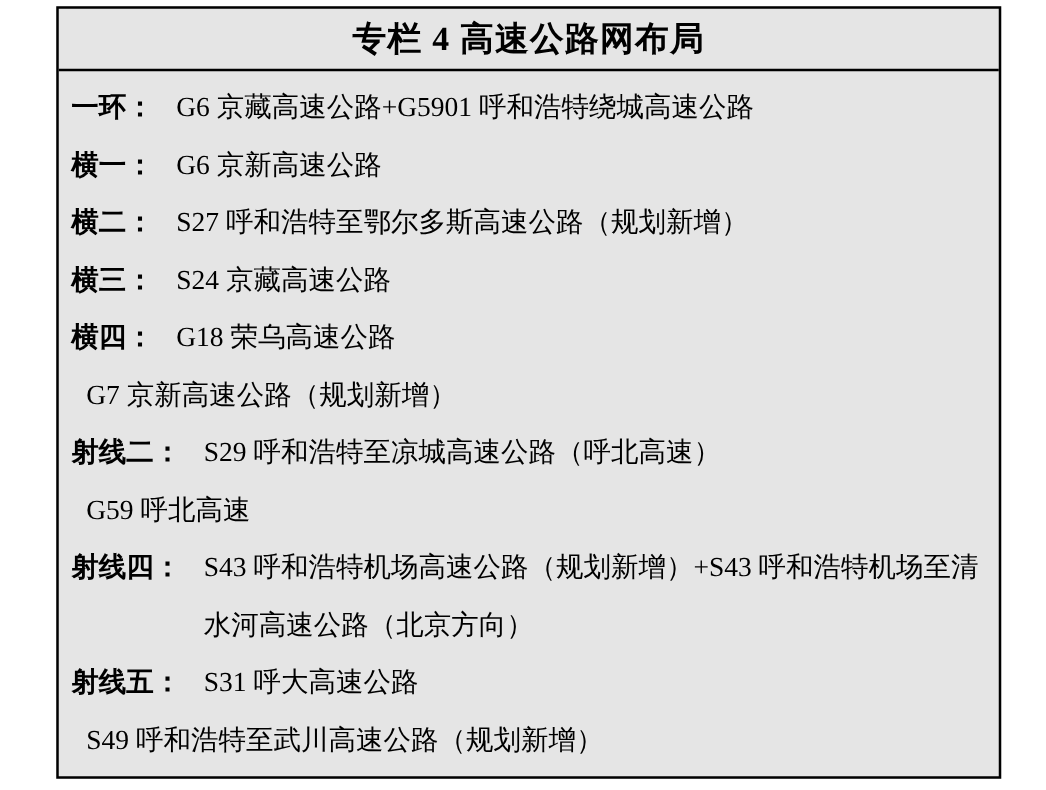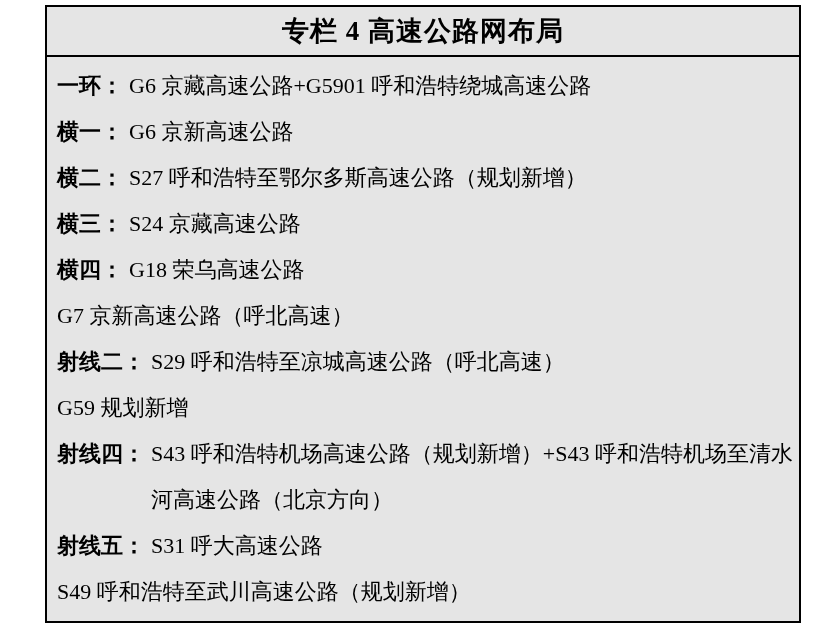--- a/index.html
+++ b/index.html
@@ -43,20 +43,21 @@
     line-height: 46px;
   }
   .row-label {
     font-weight: bold;
     white-space: nowrap;
     flex: 0 0 auto;
     margin-right: 6px;
   }
   .row-content {
     flex: 1 1 auto;
+    margin-left: 12px;
   }
 </style>
 </head>
 <body>
 
 <div class="panel">
   <div class="panel-header">
     <div class="panel-title">专栏 4  高速公路网布局</div>
   </div>
   <div class="rows">
@@ -74,28 +75,28 @@
     </div>
     <div class="row">
       <span class="row-label">横三：</span>
       <span class="row-content">S24 京藏高速公路</span>
     </div>
     <div class="row">
       <span class="row-label">横四：</span>
       <span class="row-content">G18 荣乌高速公路</span>
     </div>
     <div class="row">
-      <span class="row-content">G7 京新高速公路（呼北高速）</span>
+      <span class="row-content">G7 京新高速公路（规划新增）</span>
     </div>
     <div class="row">
       <span class="row-label">射线二：</span>
       <span class="row-content">S29 呼和浩特至凉城高速公路（呼北高速）</span>
     </div>
     <div class="row">
-      <span class="row-content">G59 规划新增</span>
+      <span class="row-content">G59 呼北高速</span>
     </div>
     <div class="row">
       <span class="row-label">射线四：</span>
       <span class="row-content">S43 呼和浩特机场高速公路（规划新增）+S43 呼和浩特机场至清水河高速公路（北京方向）</span>
     </div>
     <div class="row">
       <span class="row-label">射线五：</span>
       <span class="row-content">S31 呼大高速公路</span>
     </div>
     <div class="row">

